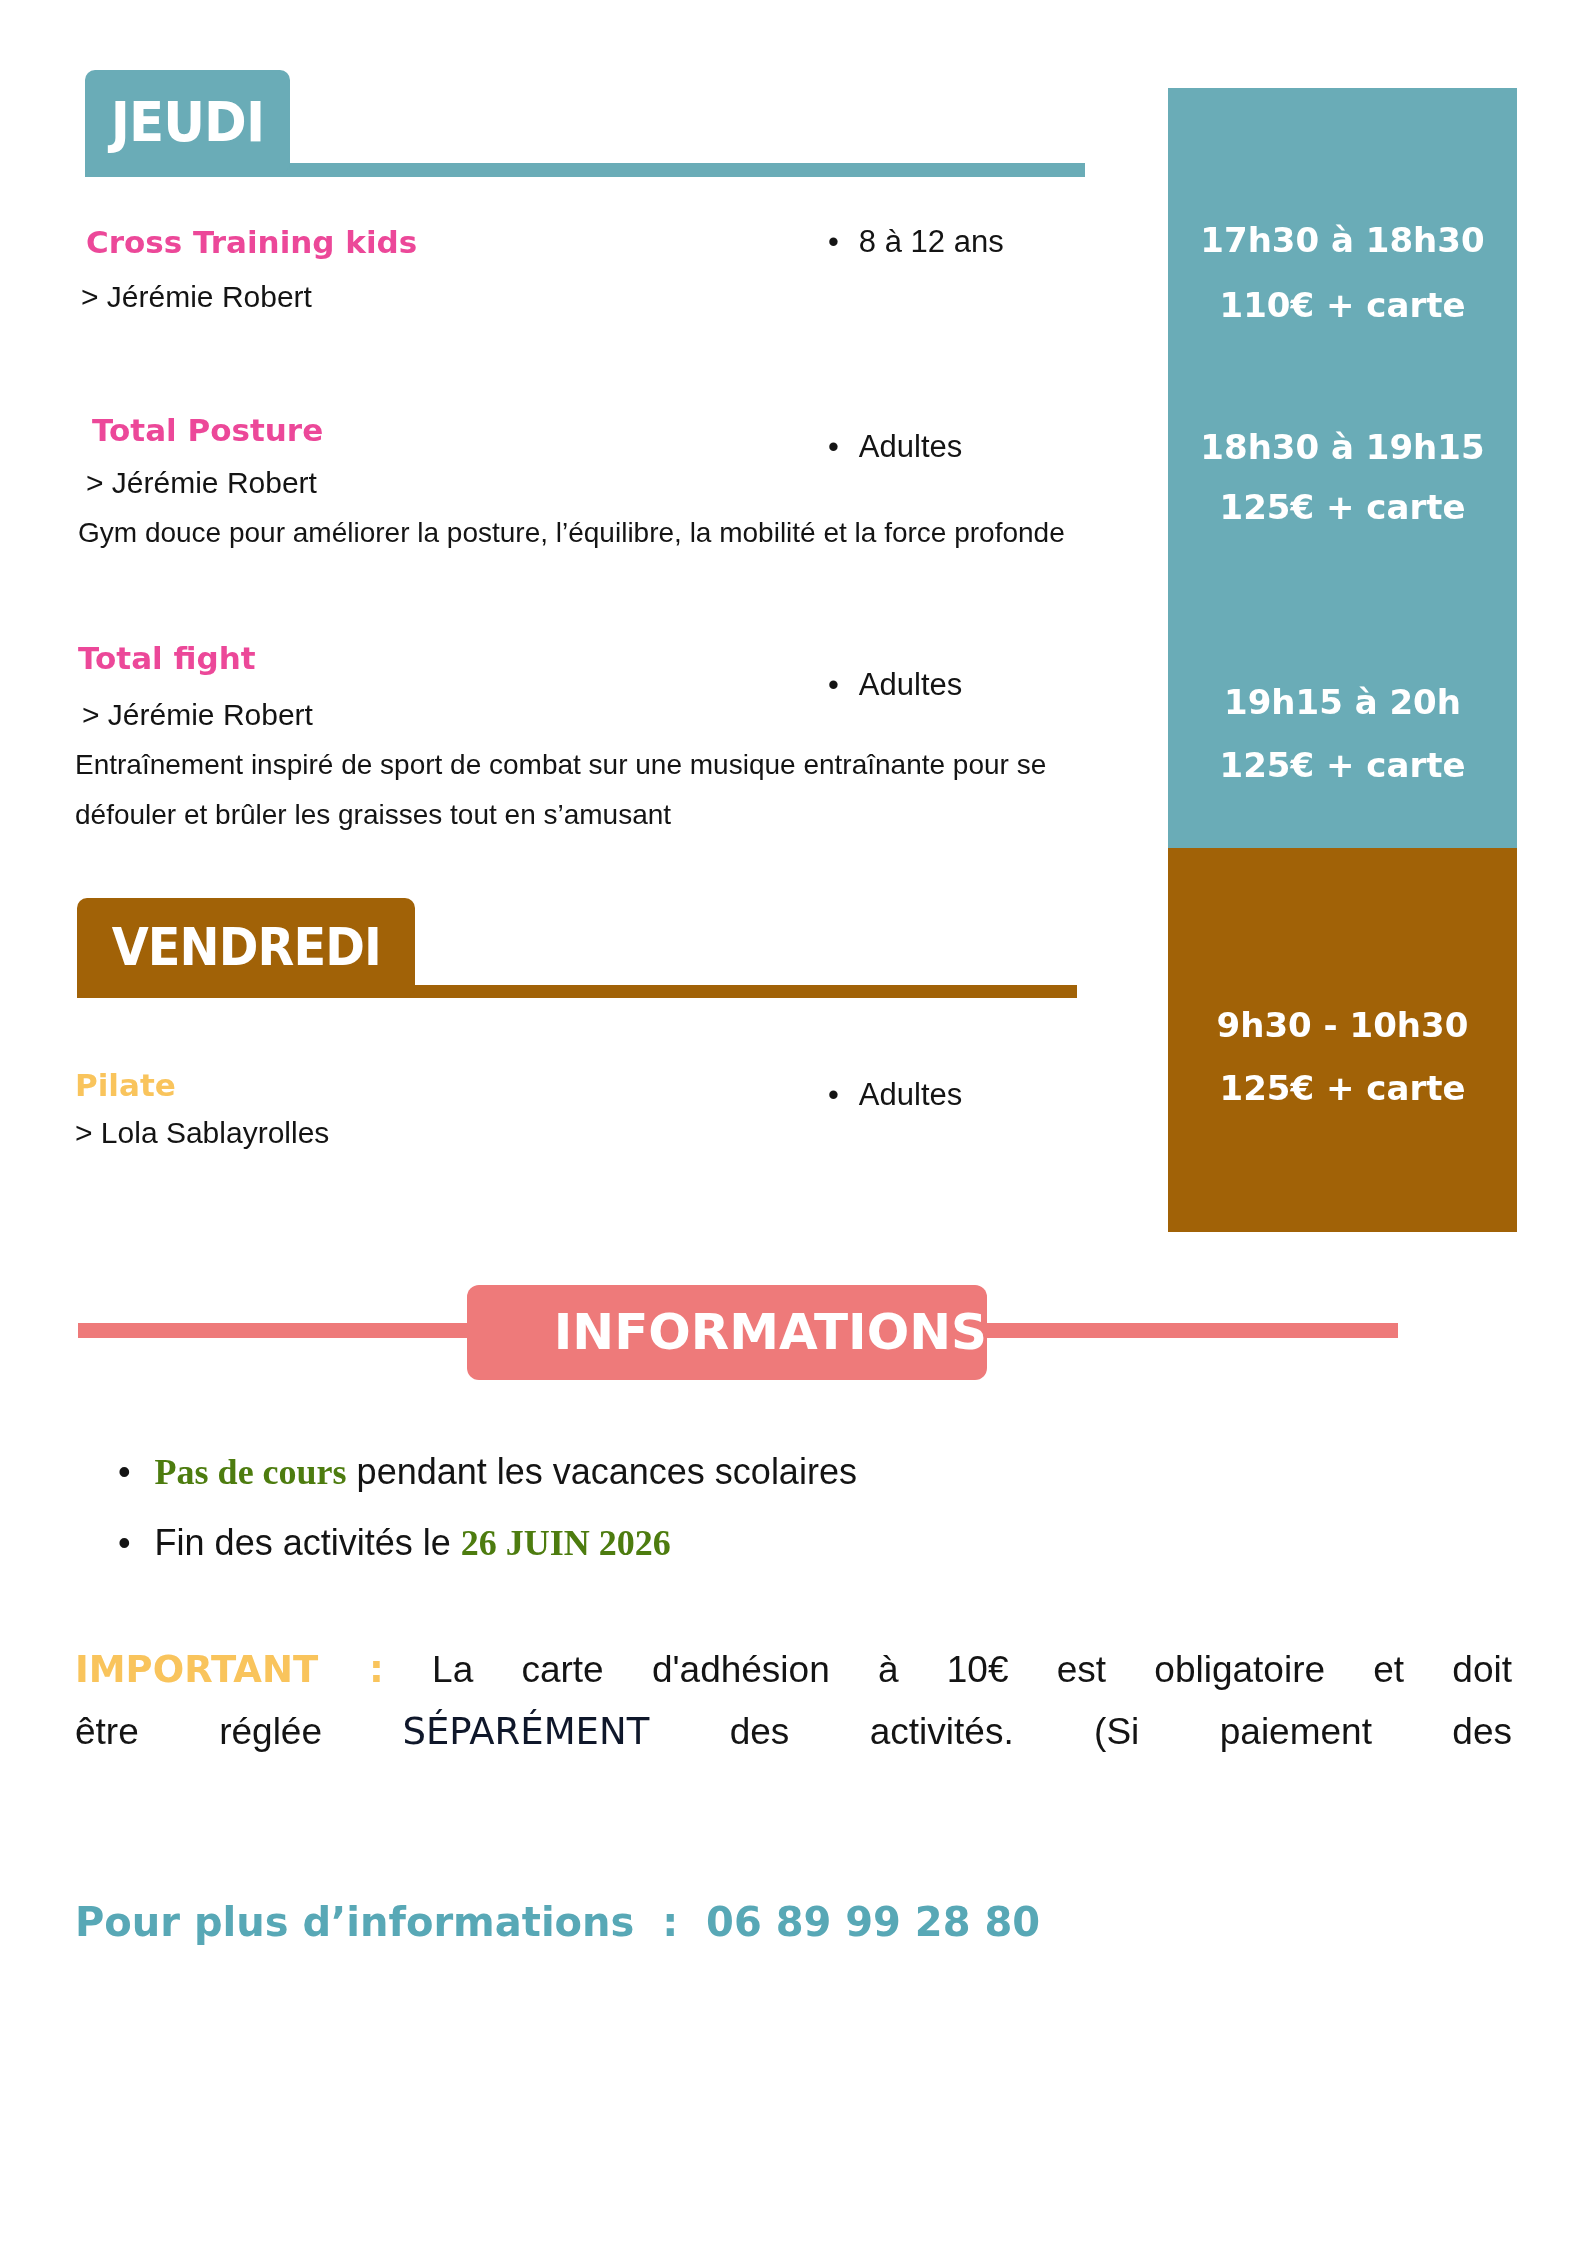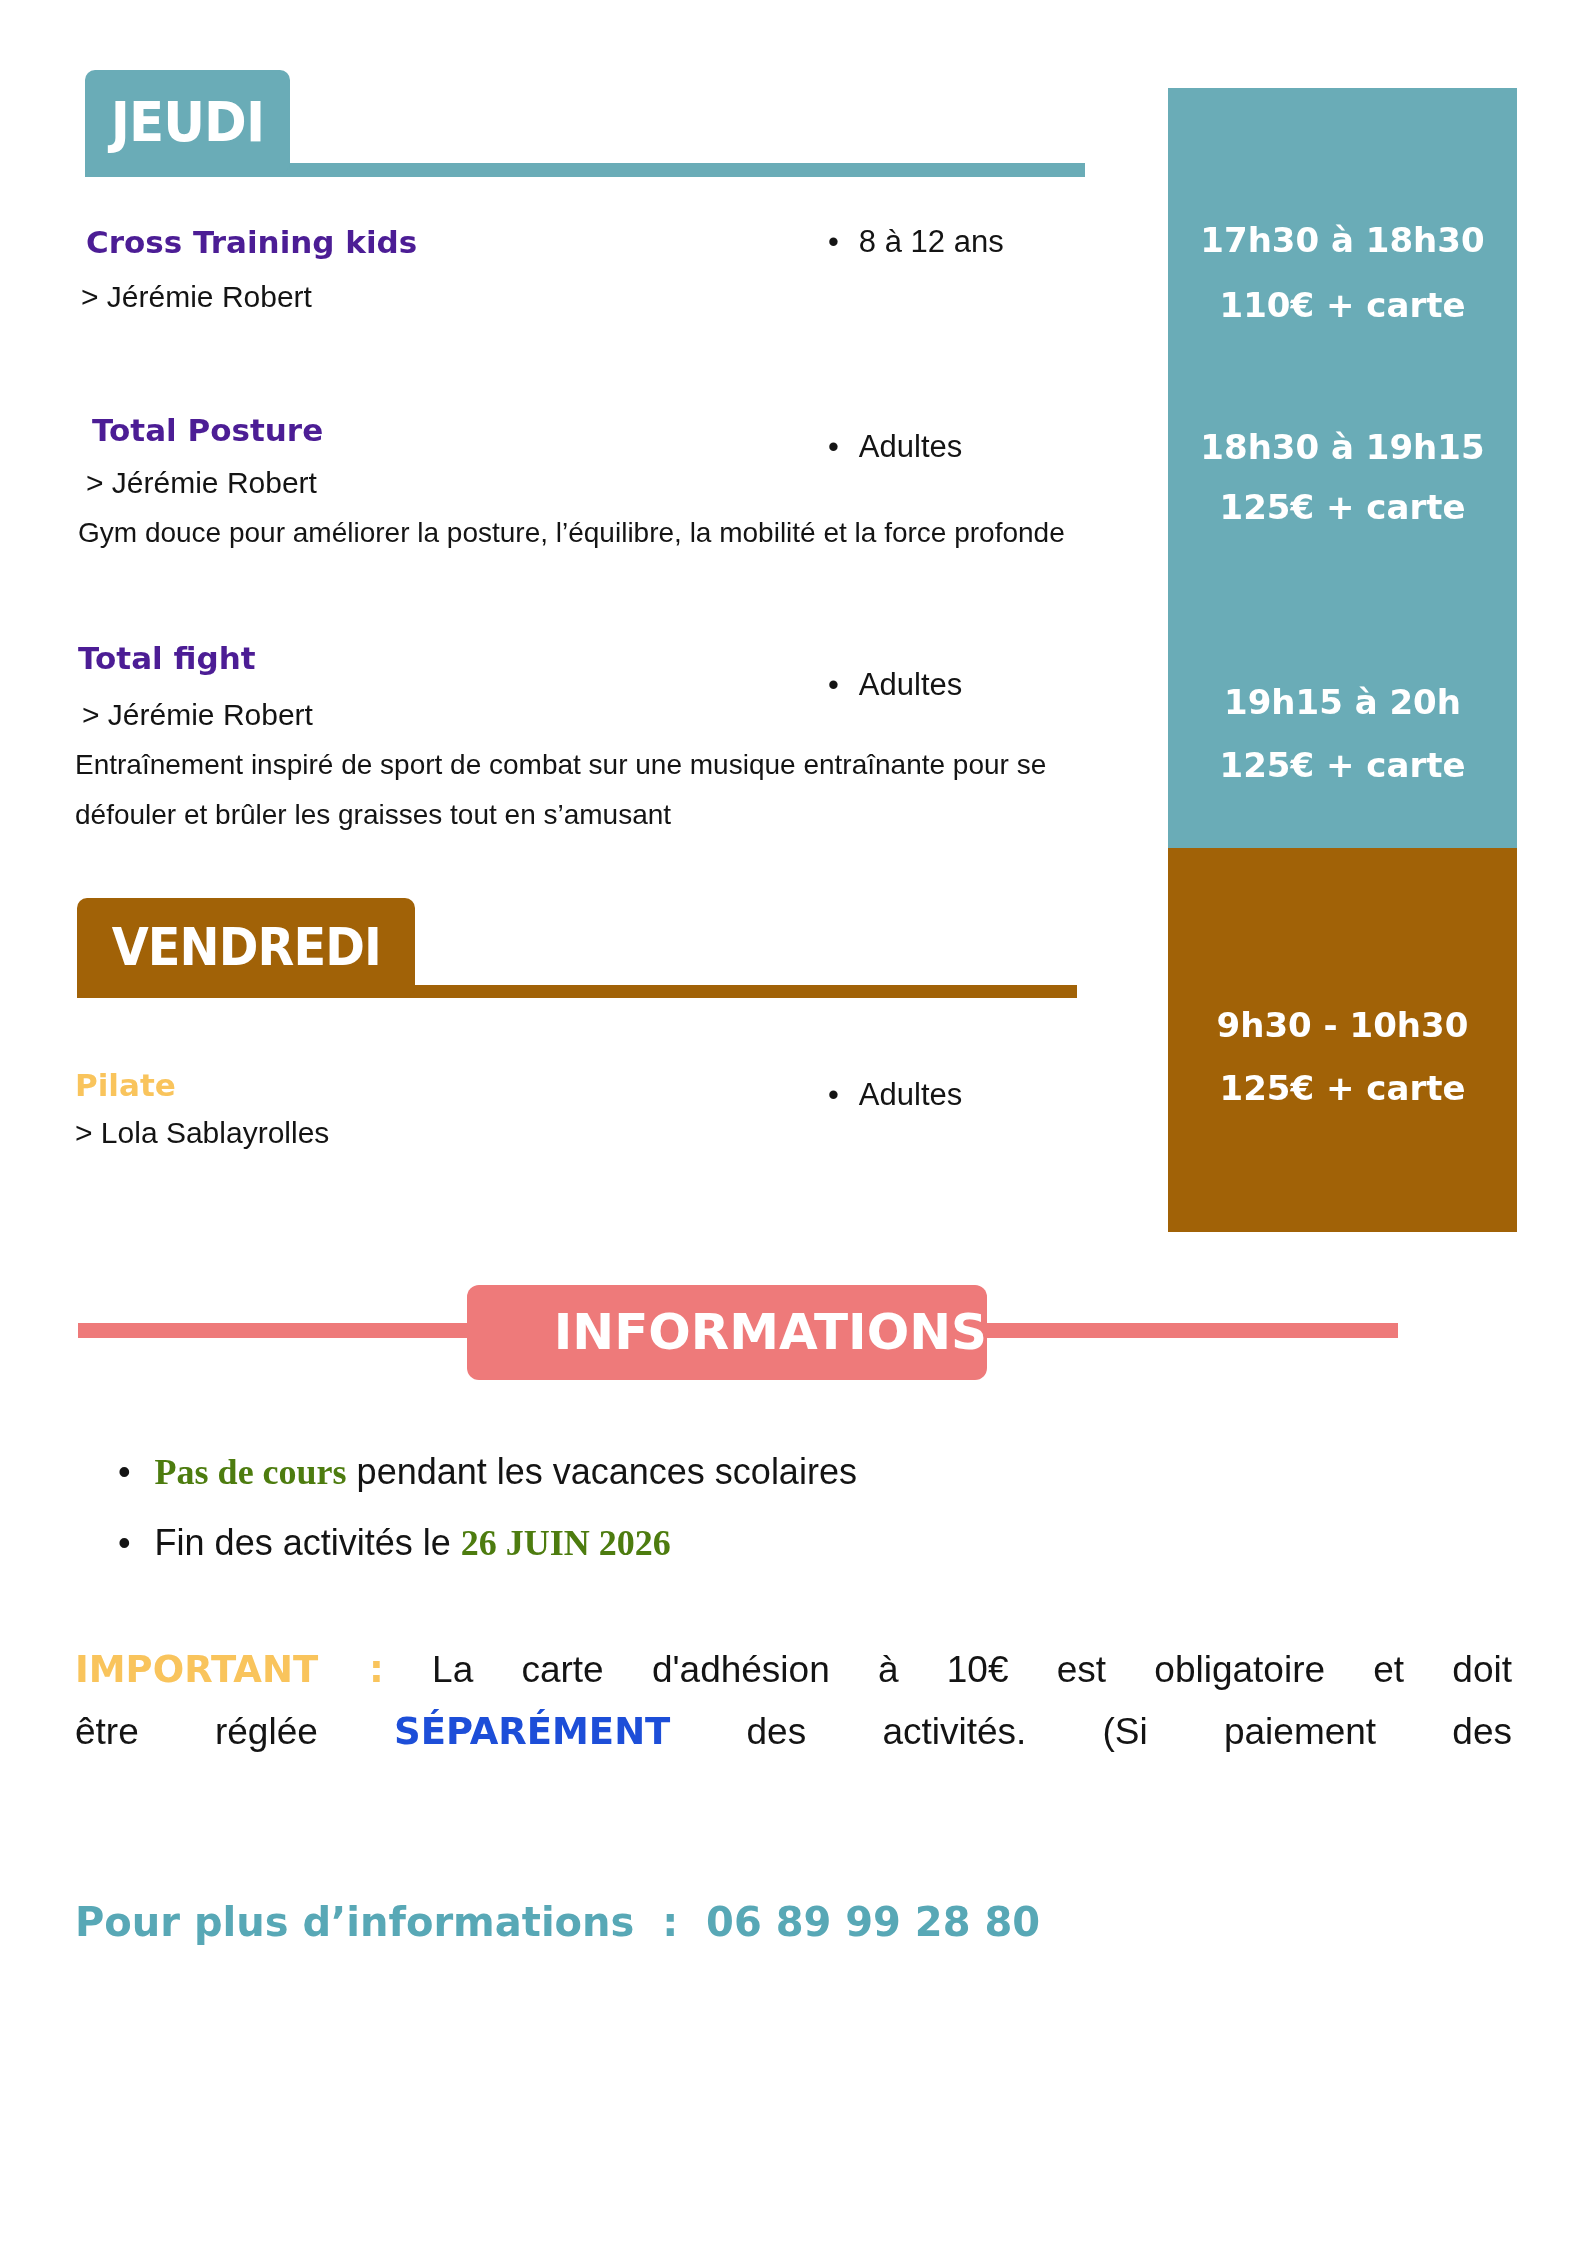--- a/index.html
+++ b/index.html
@@ -23,21 +23,21 @@
   .day-box{
     position:absolute;border-radius:10px;text-align:center;
     font-family:"DejaVu Sans",sans-serif;font-weight:bold;color:#ffffff;
     letter-spacing:-1px;
   }
   .day-box span{display:inline-block;transform:scaleX(0.92);}
 
   
   .act-title{
     position:absolute;font-family:"DejaVu Sans",sans-serif;font-weight:bold;
-    font-size:31px;line-height:36px;color:#4c1d95;
+    font-size:31px;line-height:36px;color:#ec4899;
   }
   .act-title.yellow{color:#f9c45c;}
   .act-instructor{
     position:absolute;font-size:30px;line-height:34px;color:#141414;
   }
   .act-desc{
     position:absolute;font-size:28px;line-height:32px;color:#141414;
   }
   .aud-row{
     position:absolute;left:828px;display:flex;align-items:center;
@@ -52,21 +52,21 @@
     background:#ee7a7a;text-align:right;line-height:95px;
     font-family:"DejaVu Sans",sans-serif;font-weight:bold;font-size:50px;color:#ffffff;
   }
   .info-bullet{
     position:absolute;left:118px;display:flex;align-items:baseline;
     font-size:36px;line-height:44px;color:#141414;
   }
   .info-bullet .dot{margin-right:24px;}
   .hl-teal{font-family:Liberation Serif, serif;font-weight:bold;color:#4d7c0f;}
   .hl-yellow{font-family:"DejaVu Sans",sans-serif;font-weight:bold;color:#f9c45c;}
-  .hl-black{font-family:"DejaVu Sans",sans-serif;font-weight:bold;color:#1d4ed8;margin-top:17px;}
+  .hl-black{font-family:"DejaVu Sans",sans-serif;font-weight:normal;color:#0f172a;margin-top:17px;}
 
   .imp-wrap{position:absolute;left:75px;top:1639px;width:1437px;font-size:37px;}
   .imp-line{display:block;height:62px;line-height:62px;text-align:justify;text-align-last:justify;}
   .imp-line.last{text-align:left;text-align-last:left;}
 
   .contact{
     position:absolute;left:75px;top:1898px;white-space:pre;
     font-family:"DejaVu Sans",sans-serif;font-weight:bold;font-size:40px;line-height:48px;color:#58a8b6;
   }
 </style>

